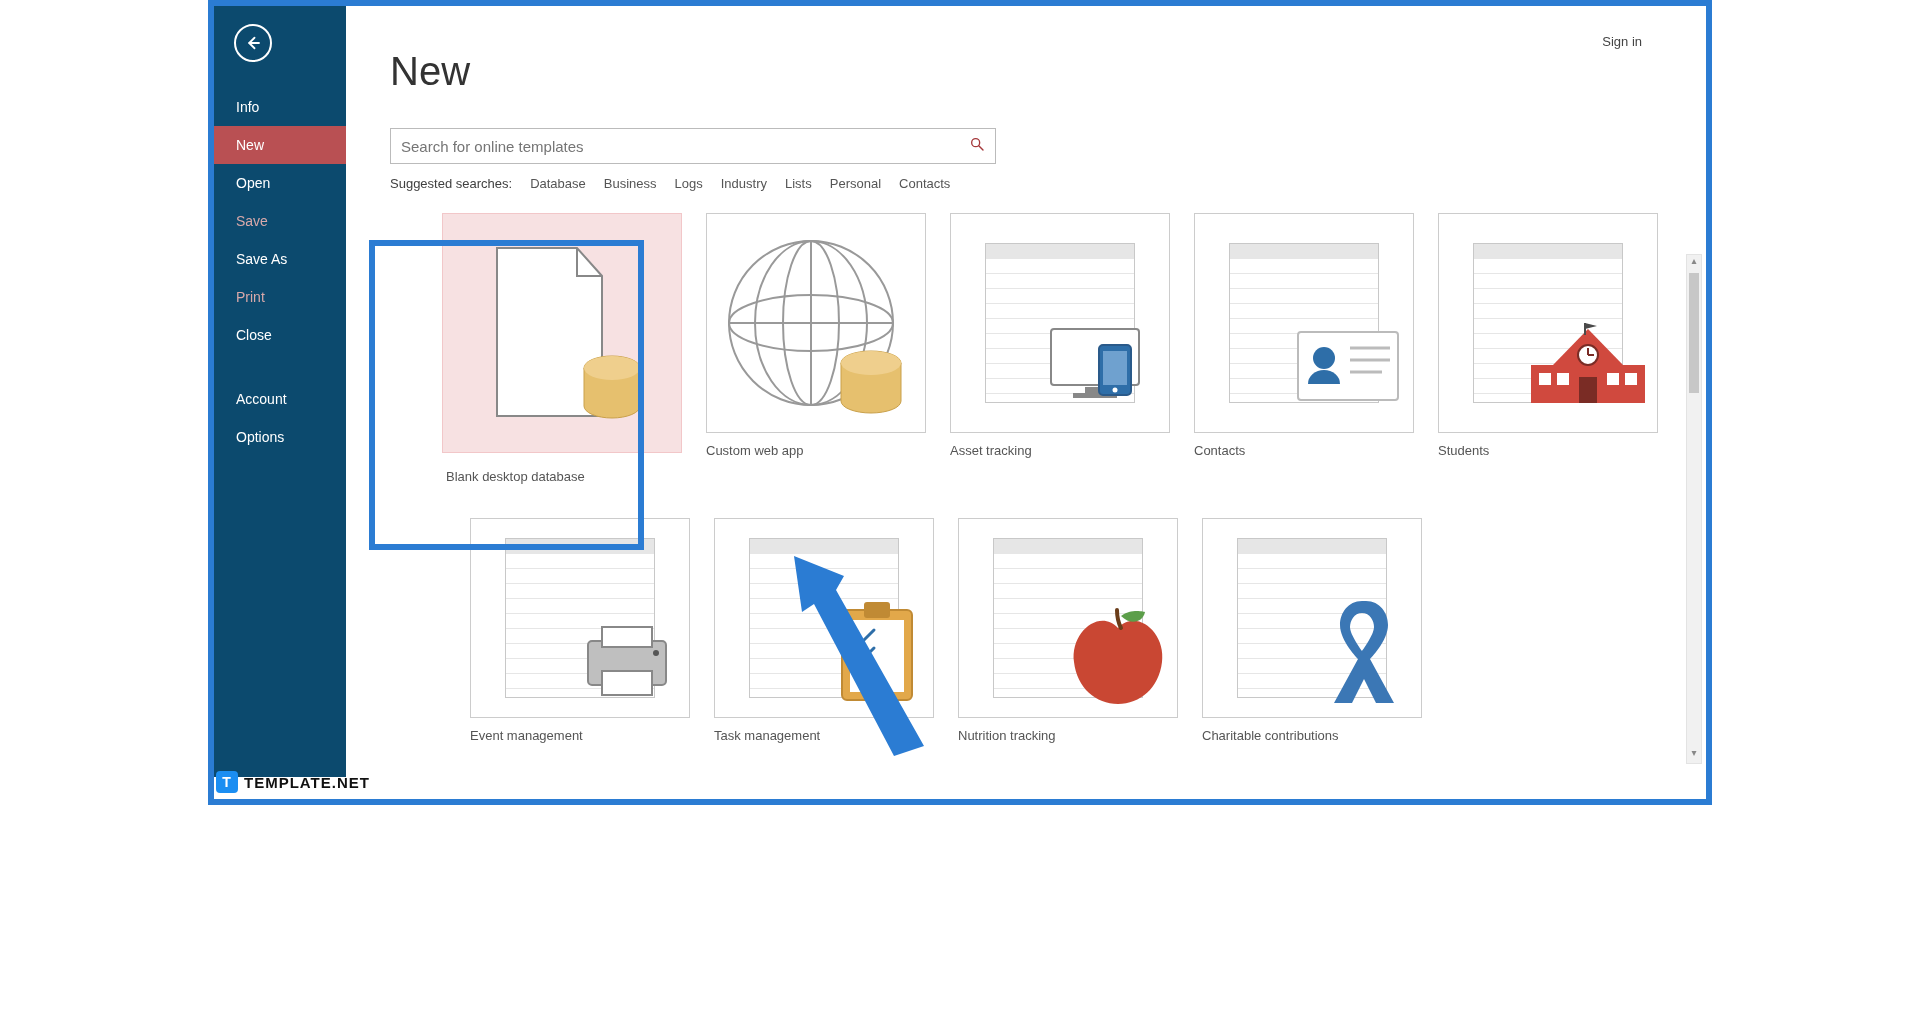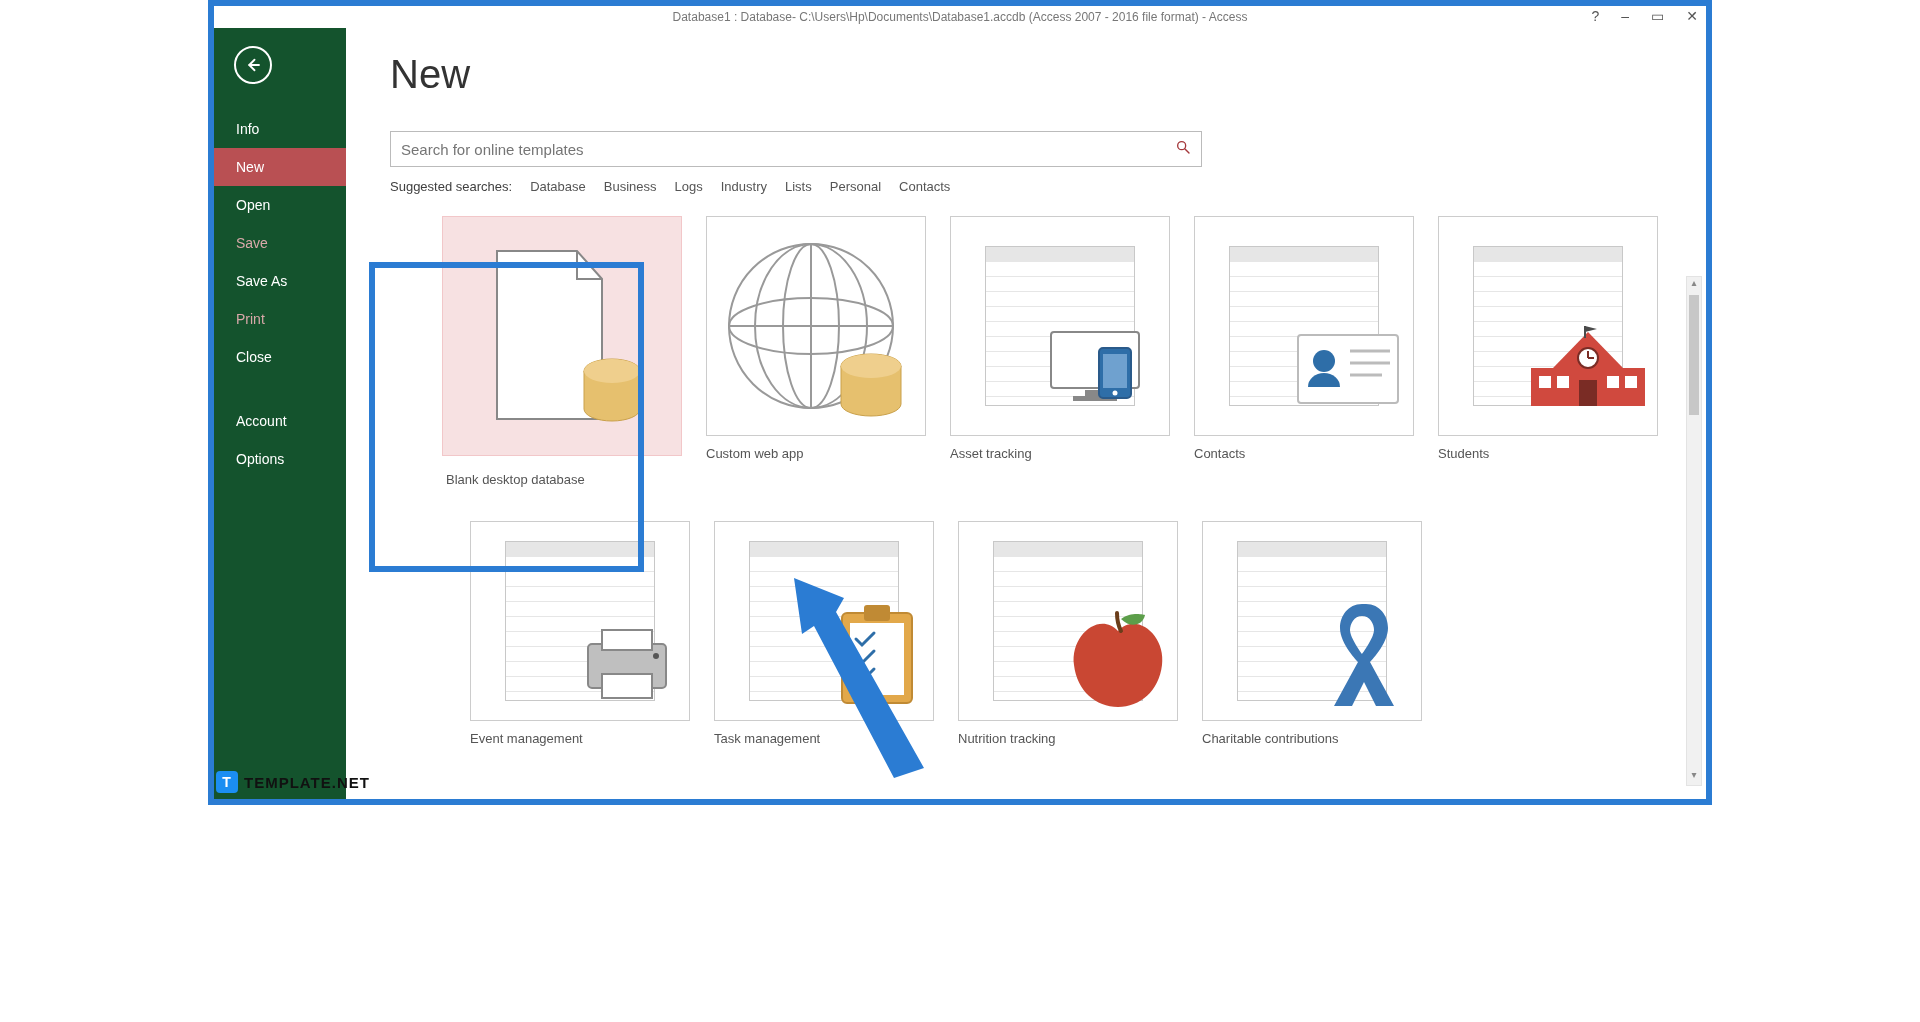--- a/index.html
+++ b/index.html
@@ -8,32 +8,32 @@
 .outer-frame { border: 6px solid #2b7cd3; width: 1504px; height: 805px; position: relative; background: #fff; margin: 0 auto; }
 
 .titlebar { height: 22px; display: flex; align-items: center; justify-content: center; position: relative; font-size: 12px; color: #777; }
 .titlebar .win-controls { position: absolute; right: 8px; top: 2px; display: flex; gap: 22px; color: #555; }
 .win-controls span { cursor: pointer; font-size: 14px; }
 
 .signin-row { text-align: right; padding: 4px 20px 0 0; font-size: 13px; color: #444; }
 
 .main { display: flex; height: calc(100% - 22px); }
 
-.sidebar { width: 132px; background: #14532d; color: #fff; display: flex; flex-direction: column; padding-top: 18px; }
+.sidebar { width: 132px; background: #0c4a6e; color: #fff; display: flex; flex-direction: column; padding-top: 18px; }
 .back-btn { width: 38px; height: 38px; border: 2px solid #fff; border-radius: 50%; margin-left: 20px; margin-bottom: 26px; display: flex; align-items: center; justify-content: center; cursor: pointer; }
 .back-btn svg { width: 18px; height: 18px; }
 .side-item { padding: 11px 22px; font-size: 14px; cursor: pointer; }
 .side-item.active { background: #b95053; }
 .side-item.disabled { color: #d9a9aa; cursor: default; }
 .side-gap { height: 26px; }
 
 .content { flex: 1; padding: 24px 44px 0 44px; position: relative; overflow: hidden; }
 .page-title { font-size: 40px; font-weight: 300; color: #333; margin-bottom: 34px; }
 
-.search-box { width: 812px; height: 36px; border: 1px solid #bbb; display: flex; align-items: center; padding: 0 10px; margin-bottom: 12px; }
+.search-box { width: 606px; height: 36px; border: 1px solid #bbb; display: flex; align-items: center; padding: 0 10px; margin-bottom: 12px; }
 .search-box input { flex: 1; border: none; outline: none; font-size: 15px; color: #555; }
 .search-box .sicon { color: #a4373a; font-size: 16px; cursor: pointer; }
 
 .suggested { font-size: 13px; color: #555; margin-bottom: 22px; display: flex; gap: 18px; flex-wrap: wrap; }
 .suggested .lbl { color: #404040; }
 .suggested .sg { color: #555; cursor: pointer; }
 
 .template-grid { display: flex; flex-wrap: wrap; gap: 34px 24px; width: calc(100% - 20px); }
 .tpl { width: 220px; padding-left: 40px; }
 .tpl .thumb { width: 220px; height: 220px; border: 1px solid #ccc; background: #fff; display: flex; align-items: center; justify-content: center; position: relative; }
@@ -57,29 +57,20 @@
   repeating-linear-gradient(90deg, #fff, #fff 24px, #e6e6e6 24px, #e6e6e6 25px);
   position: relative;
 }
 .sheet .hdr { position: absolute; top: 0; left: 0; right: 0; height: 15px; background: #e6e6e6; }
 </style>
 </head>
 <body>
 
 <div class="outer-frame">
 
-  <div class="titlebar">
-    <span>Database1 : Database- C:\Users\Hp\Documents\Database1.accdb (Access 2007 - 2016 file format) - Access</span>
-    <div class="win-controls">
-      <span>?</span>
-      <span>–</span>
-      <span>▭</span>
-      <span>✕</span>
-    </div>
-  </div>
 
   <div class="main">
 
     <div class="sidebar">
       <div class="back-btn">
         <svg viewBox="0 0 24 24">
             <path d="M14 5l-7 7 7 7" stroke="#fff" stroke-width="2.4" fill="none" stroke-linecap="round" stroke-linejoin="round"></path>
             <line x1="7" y1="12" x2="20" y2="12" stroke="#fff" stroke-width="2.4" stroke-linecap="round"></line>
           </svg>
       </div>
@@ -89,20 +80,21 @@
       <div class="side-item disabled">Save</div>
       <div class="side-item">Save As</div>
       <div class="side-item disabled">Print</div>
       <div class="side-item">Close</div>
       <div class="side-gap"></div>
       <div class="side-item">Account</div>
       <div class="side-item">Options</div>
     </div>
 
     <div class="content">
+      <div class="signin-row"><span>Sign in</span></div>
       <h1 class="page-title">New</h1>
 
       <div class="search-box">
         <input type="text" placeholder="Search for online templates" style="">
         <span class="sicon">
           <svg width="16" height="16" viewBox="0 0 24 24">
               <circle cx="10" cy="10" r="6" stroke="#a4373a" stroke-width="2" fill="none"></circle>
               <line x1="15" y1="15" x2="21" y2="21" stroke="#a4373a" stroke-width="2" stroke-linecap="round"></line>
             </svg>
         </span>

